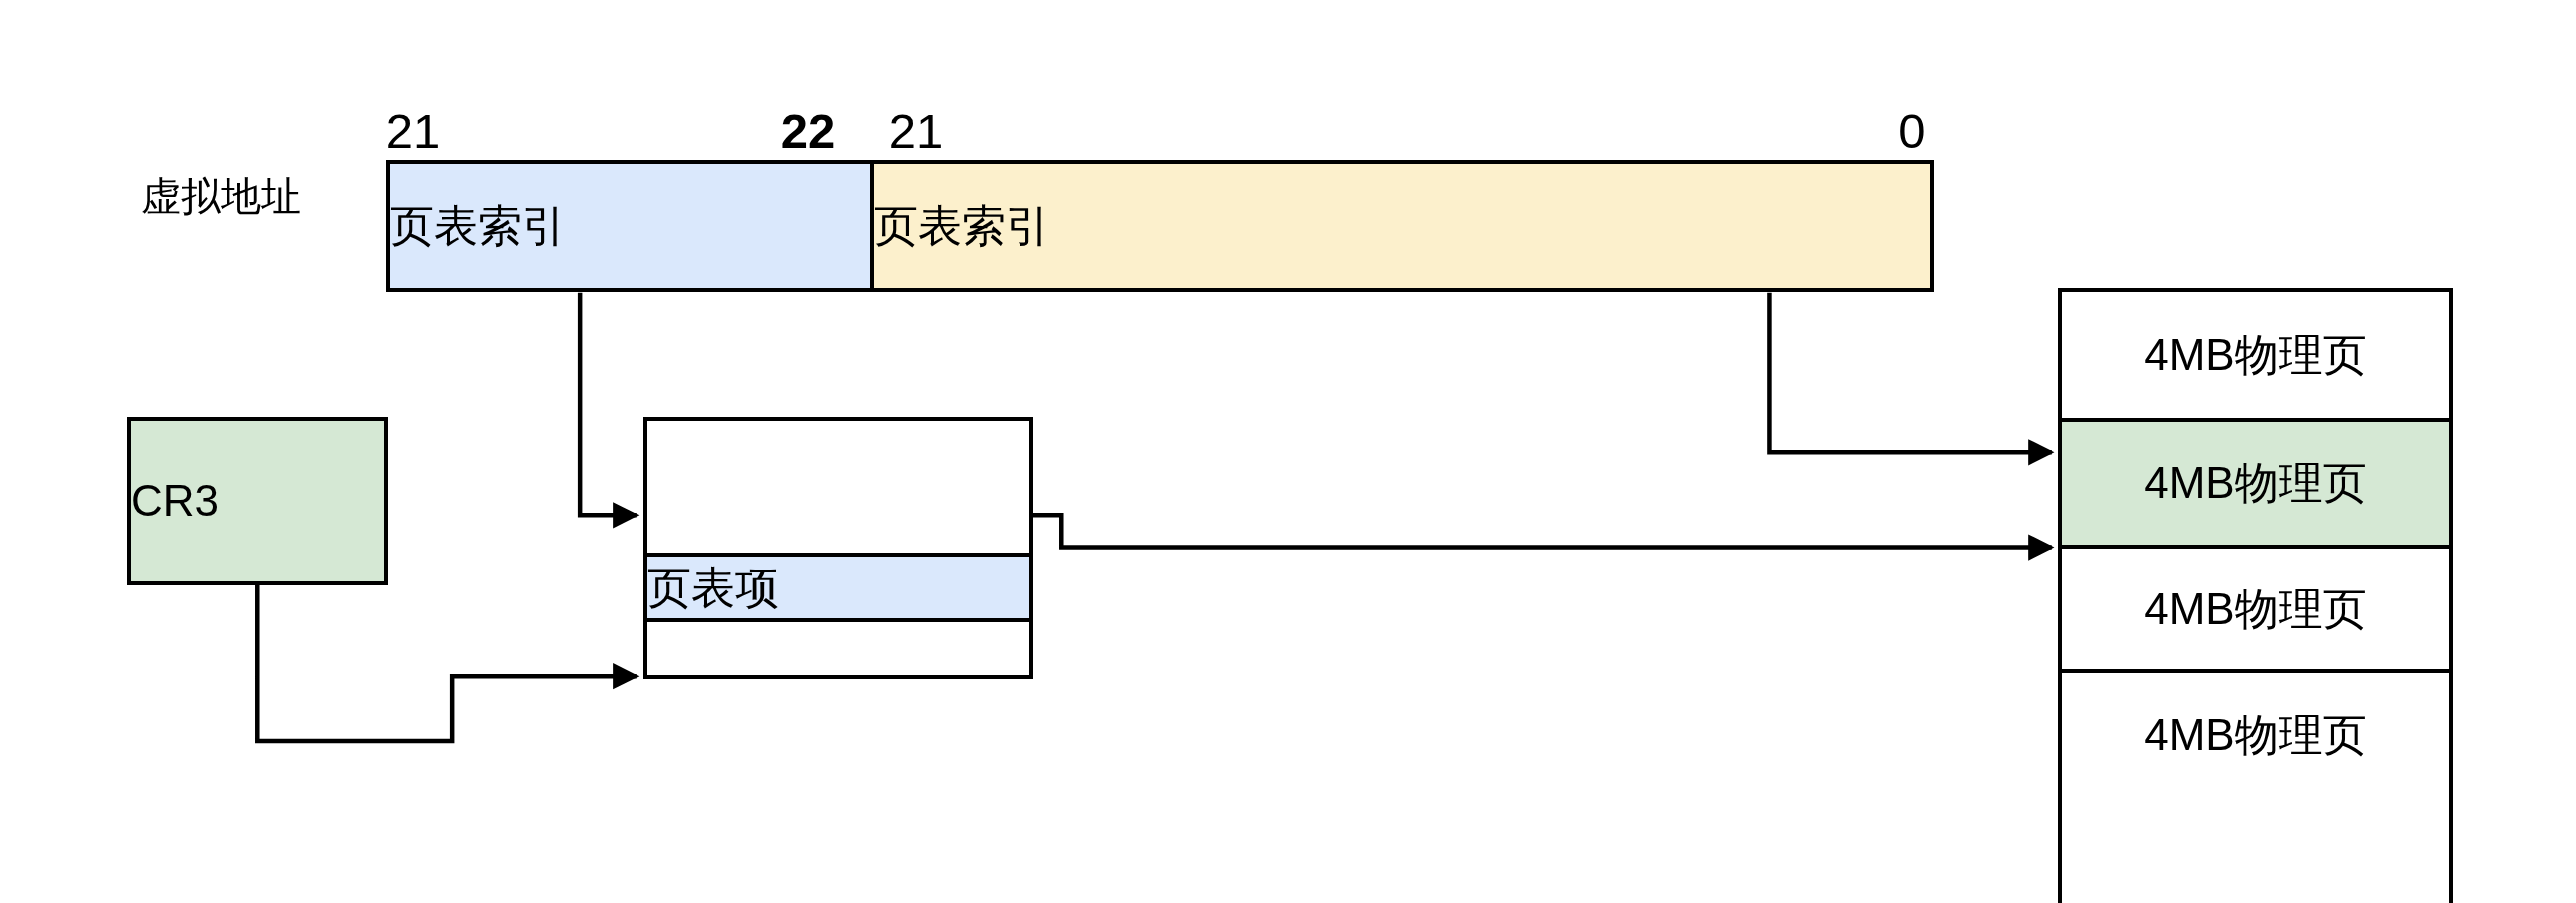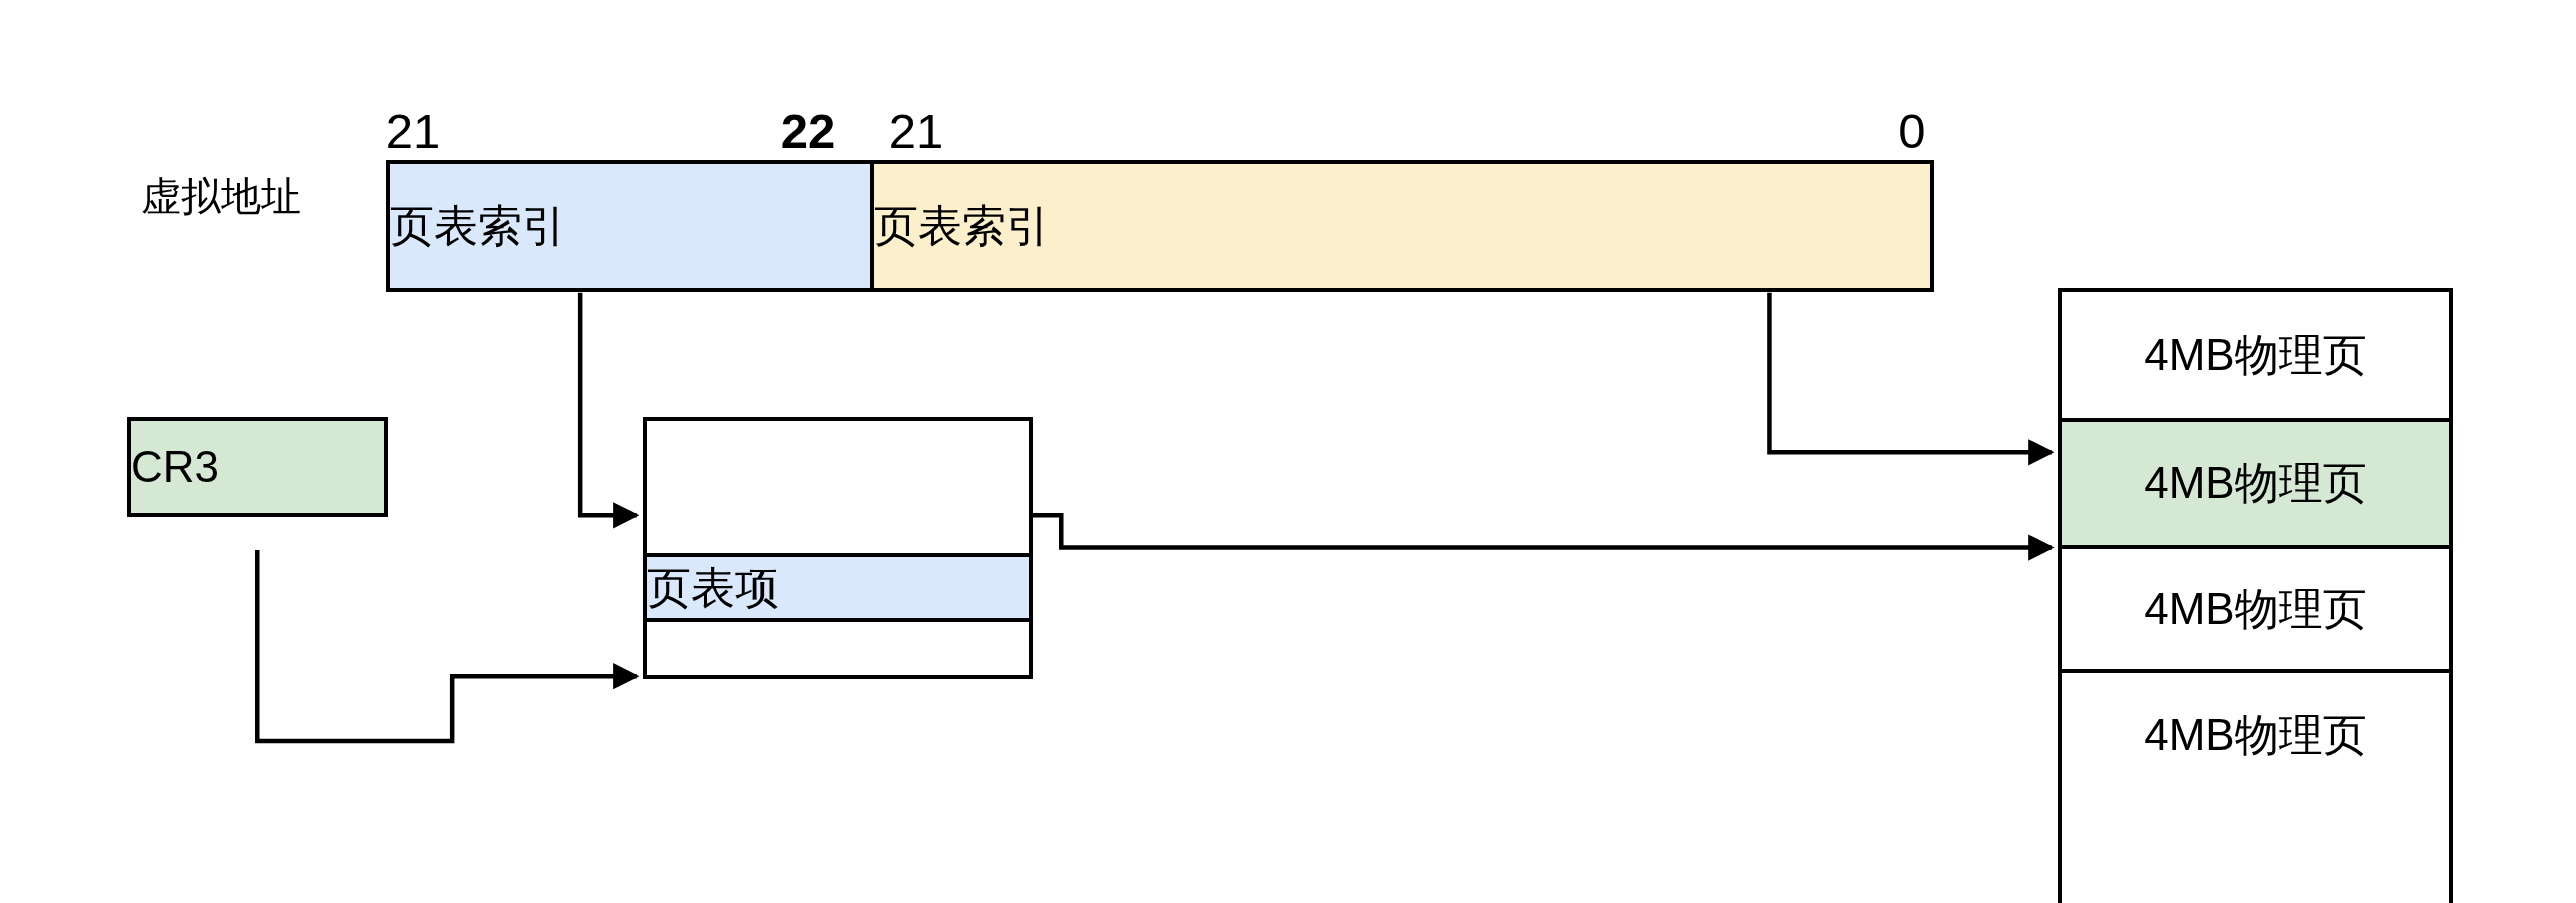--- a/index.html
+++ b/index.html
@@ -63,21 +63,21 @@
 
   <div class="box va-box" style="left:386px; top:160px; width:1548px; height:132px;">
     <div class="va-seg first center-label" style="width:484px; background:#dae8fc;">
       <span>页表索引</span>
     </div>
     <div class="va-seg center-label" style="flex:1; background:#fcf0cc;">
       <span>页表索引</span>
     </div>
   </div>
 
-  <div class="box center-label" style="left:127px; top:417px; width:261px; height:100px; background:#d5e8d4;">
+  <div class="box center-label" style="left:127px; top:417px; width:261px; height:168px; background:#d5e8d4;">
     <span>CR3</span>
   </div>
 
   <div class="box" style="left:643px; top:417px; width:390px; height:262px; background:#ffffff;">
     <div class="pt-row" style="height:62px;"></div>
     <div class="pt-row pt-divider-top center-label" style="height:69px; border-bottom:4.5px solid #000; background:#dae8fc;">
       <span>页表项</span>
     </div>
     <div class="pt-row" style="height:118px;"></div>
   </div>

